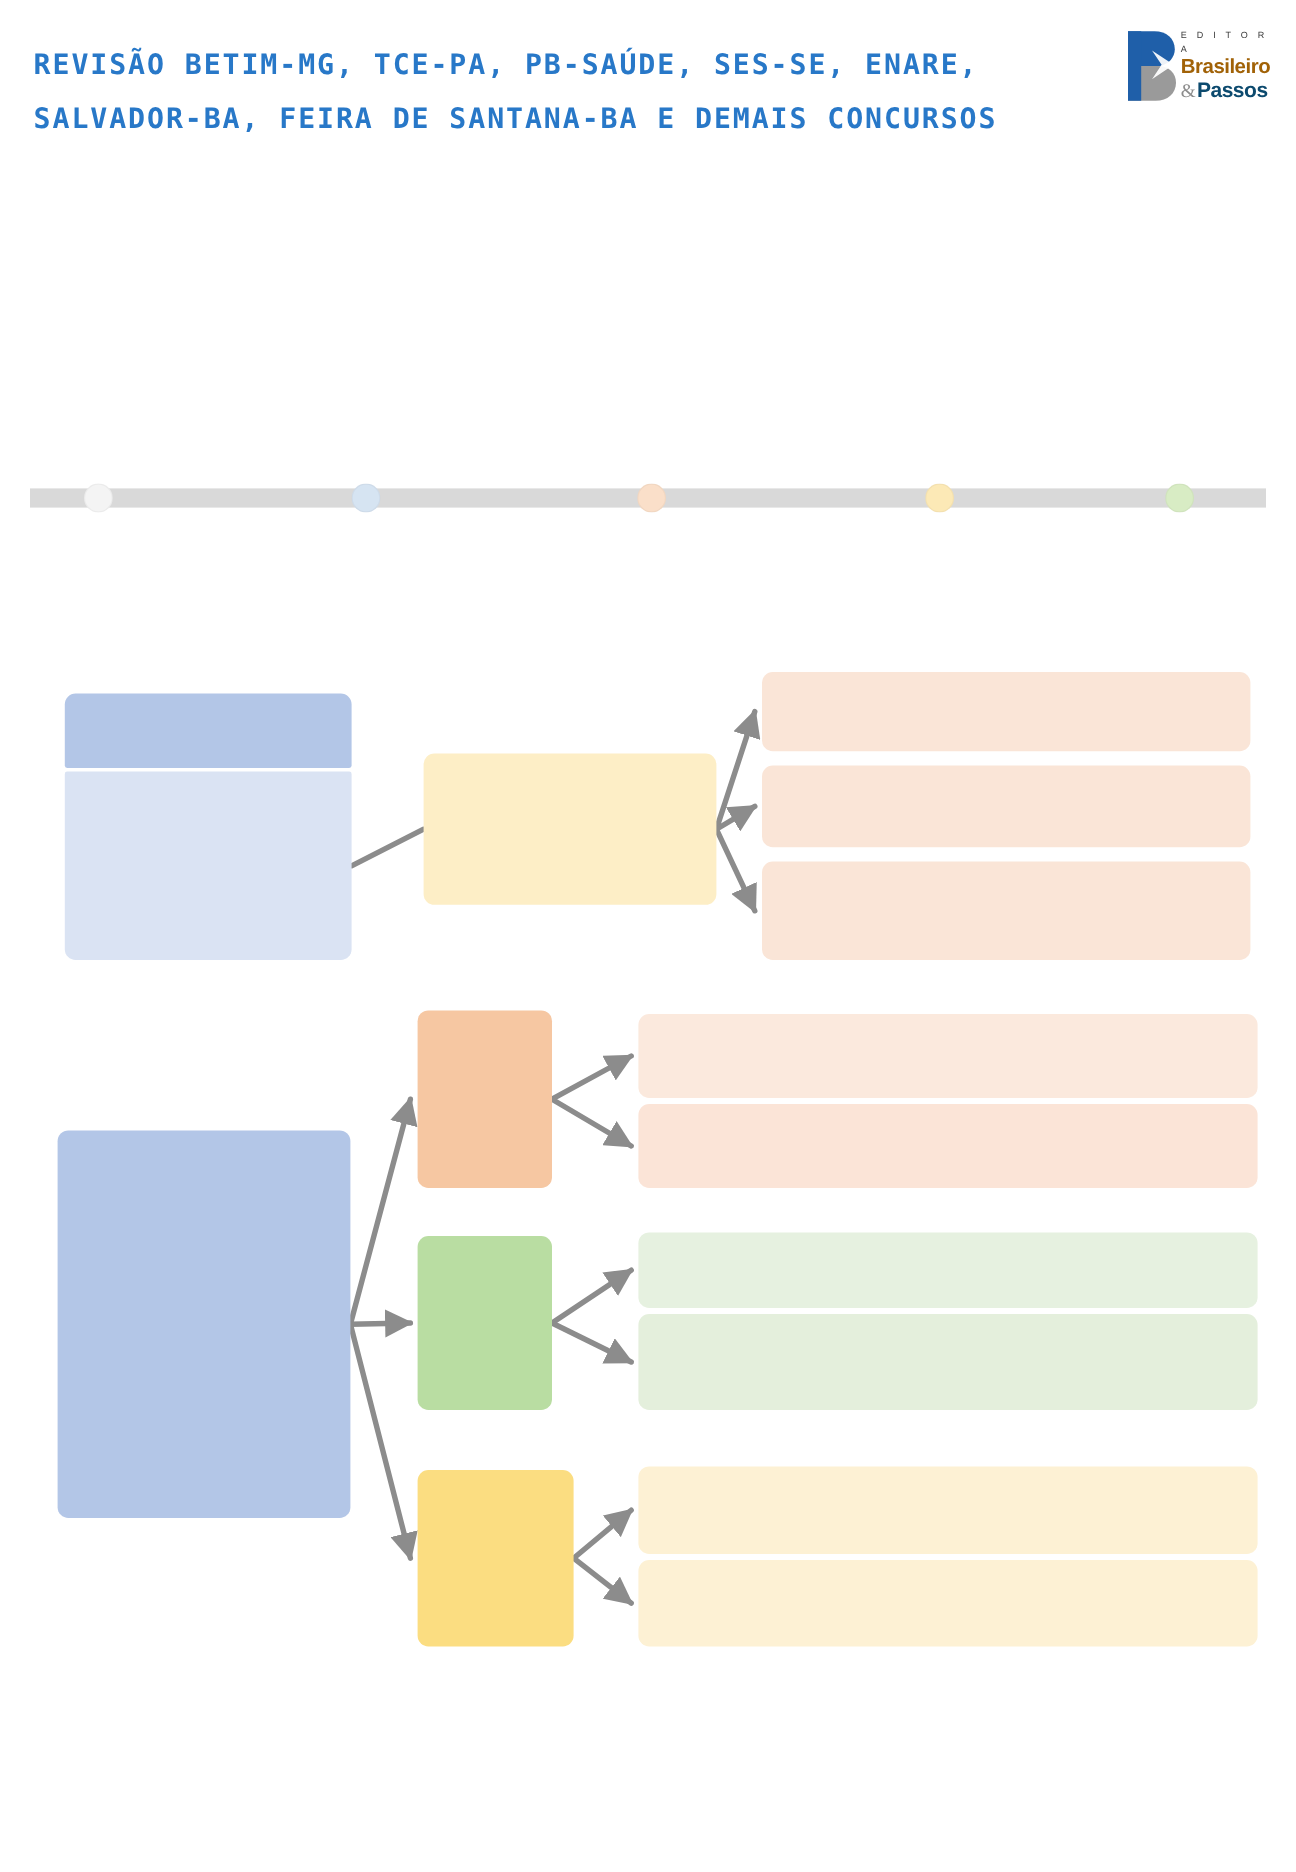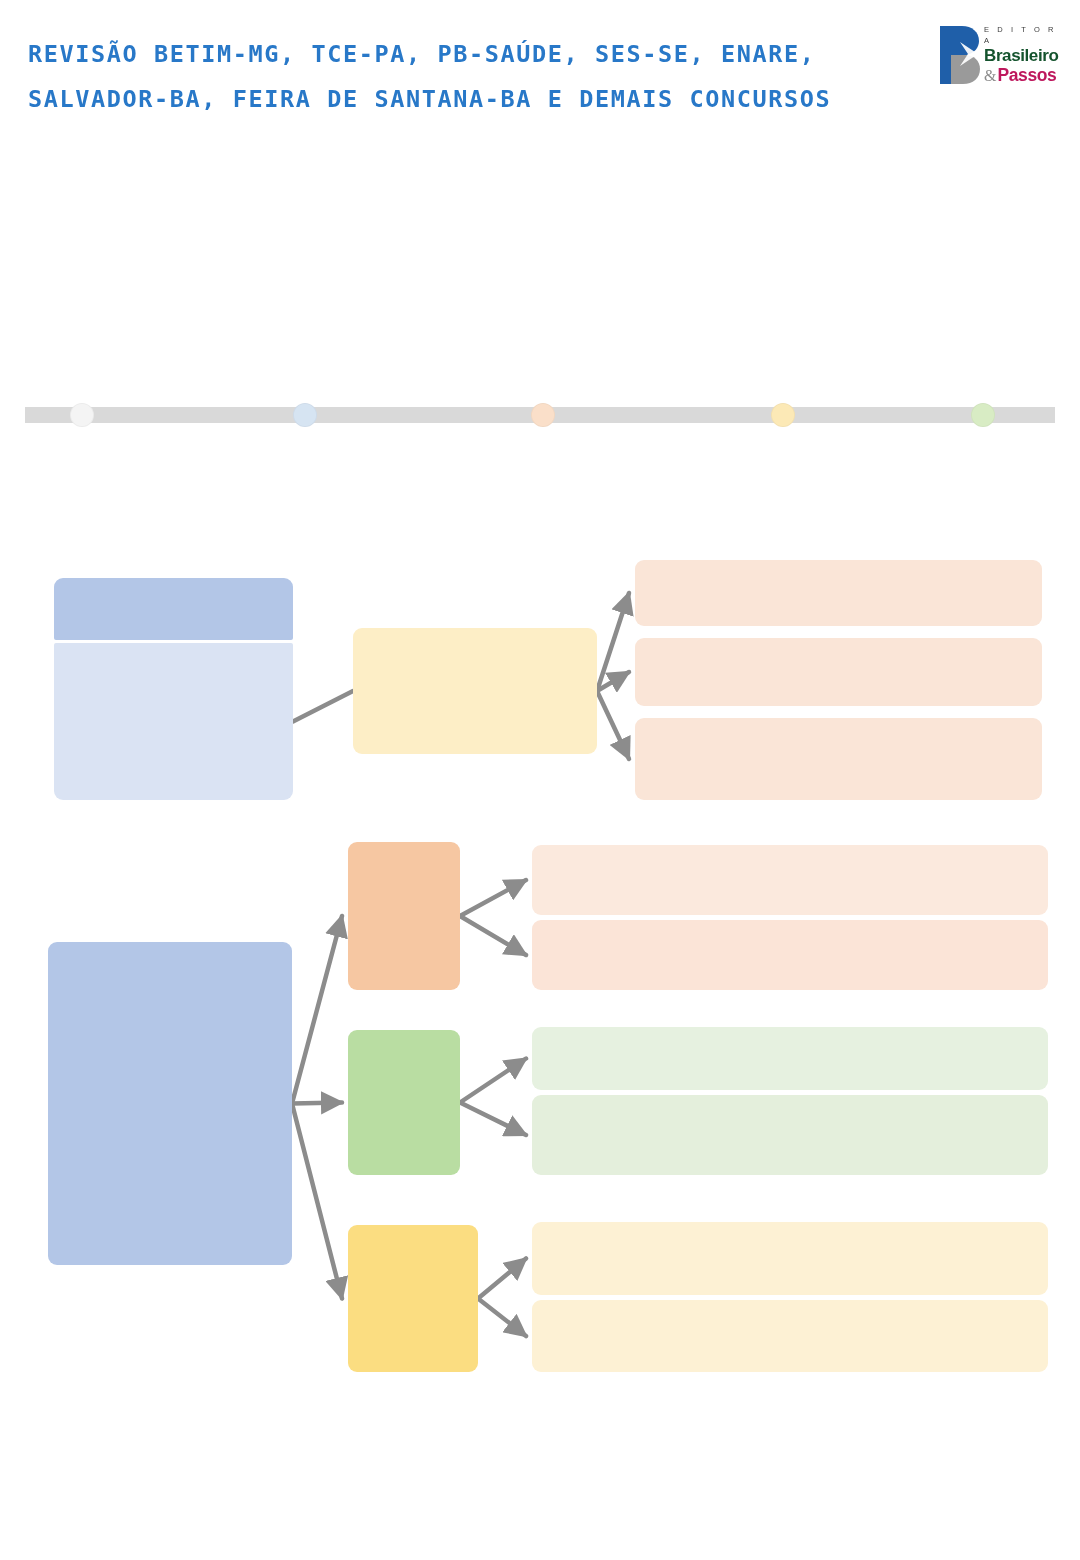--- a/index.html
+++ b/index.html
@@ -68,41 +68,41 @@
     font-size: 7.5px;
     font-weight: 400;
     letter-spacing: 3.1px;
     color: #3b3b3b;
     line-height: 11px;
   }
   .logo-brasileiro {
     font-family: "Liberation Sans", sans-serif;
     font-size: 17px;
     font-weight: 700;
-    color: #14532d;
+    color: #a16207;
     line-height: 19px;
     letter-spacing: -0.4px;
   }
   .logo-passos-row {
     display: flex;
     align-items: baseline;
     line-height: 20px;
   }
   .logo-amp {
     font-family: "Liberation Serif", serif;
     font-size: 16px;
     font-weight: 400;
     color: #8c8c8c;
     margin-right: 1px;
   }
   .logo-passos {
     font-family: "Liberation Sans", sans-serif;
     font-size: 17.5px;
     font-weight: 700;
-    color: #be185d;
+    color: #0c4a6e;
     letter-spacing: -0.4px;
   }
 
   
   .timeline {
     position: absolute;
     left: 0;
     top: 0;
     width: 1080px;
     height: 40px;

